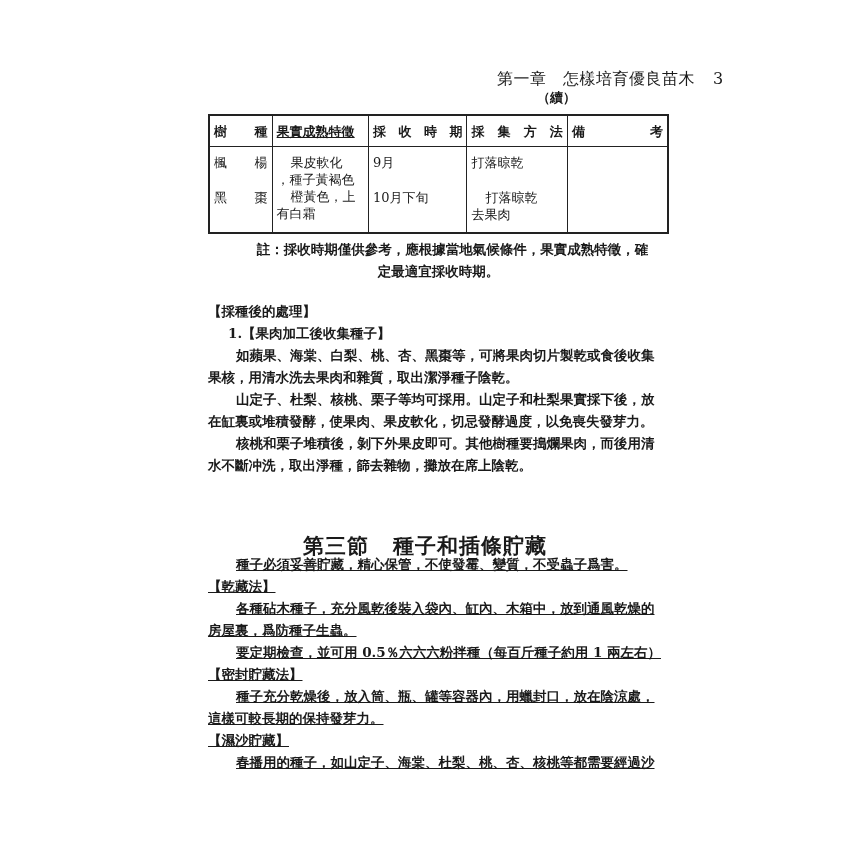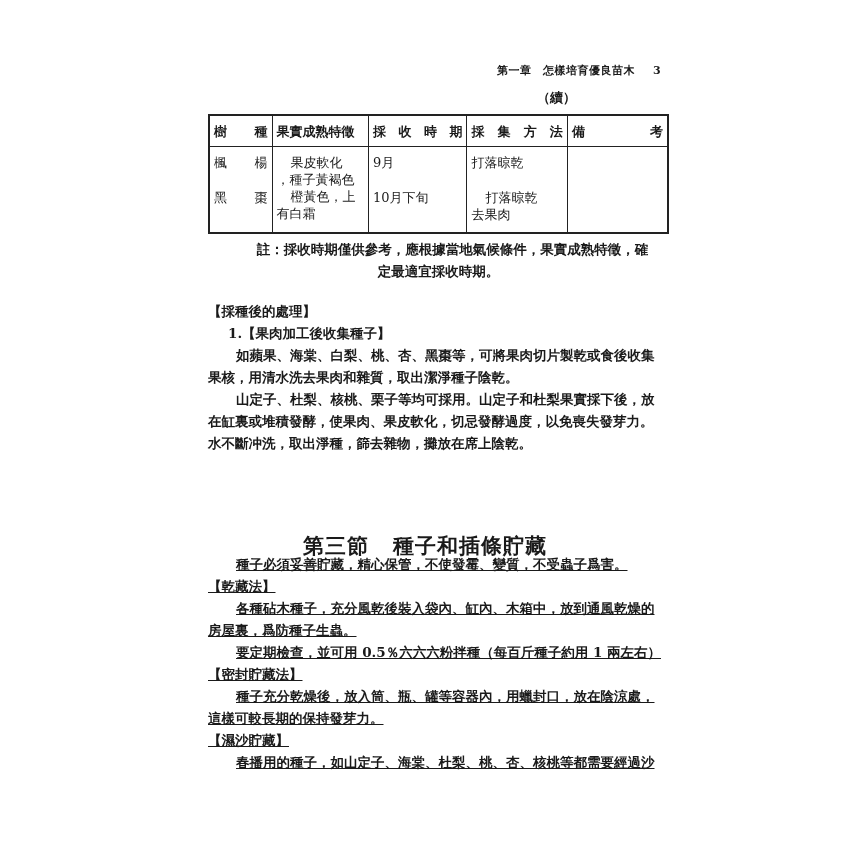--- a/index.html
+++ b/index.html
@@ -1,27 +1,27 @@
 <!DOCTYPE html>
 <html><head>
 <meta charset="utf-8">
 <style>
   html, body { margin:0; padding:0; }
   body { width:850px; height:850px; background:#ffffff; position:relative; overflow:hidden;
          font-family: "DejaVu Serif", "Liberation Serif", serif; color:#1a1a1a; }
   .abs { position:absolute; }
-  .hdr { left:497px; top:63px; font-size:11px; font-weight:bold; letter-spacing:0.5px; white-space:nowrap; }
+  .hdr { left:497px; top:69px; font-size:16px; font-weight:normal; letter-spacing:0.5px; white-space:nowrap; }
   .hdr .pg { margin-left:18px; }
   .cont { left:537px; top:89px; font-size:13px; font-weight:bold; }
   table.t { position:absolute; left:208px; top:114px; width:461px; border-collapse:collapse;
             border:2px solid #222; font-size:13px; }
   table.t td, table.t th { border:1px solid #222; vertical-align:top; padding:0 4px; line-height:17px; font-weight:normal; text-align:left; }
   table.t th { height:30px; vertical-align:middle; font-weight:bold; }
   table.t tr.hd th { border-bottom:1.5px solid #222; }
-  .c1 { width:54px; } .c2 { width:88px; } .c3 { width:90px; } .c4 { width:92px; } .c5 { width:92px; }
+  .c1 { width:54px; } .c2 { width:88px;text-decoration:underline; } .c3 { width:90px; } .c4 { width:92px; } .c5 { width:92px; }
   .spread { display:flex; justify-content:space-between; }
   .body-cell { padding-top:7px !important; height:78px; }
   .ind { padding-left:14px; }
   .p { position:absolute; left:208px; width:461px; font-size:13.5px; line-height:22px; font-weight:bold; }
   .p .first { text-indent:28px; display:block; }
   .sec { position:absolute; left:0; width:850px; top:508px; text-align:center;
          font-family:"DejaVu Sans", "Liberation Sans", sans-serif; font-size:21px; font-weight:bold; letter-spacing:1px;margin-top:24px; }
   .sec .gap { display:inline-block; width:24px; }
 </style>
 </head>
@@ -104,20 +104,21 @@
   <span>定最適宜採收時期。</span>
 </div>
 
 <div class="p" style="top:300px;">
   <div>【採種後的處理】</div>
   <div style="padding-left:20px">1.【果肉加工後收集種子】</div>
   <span class="first">如蘋果、海棠、白梨、桃、杏、黑棗等，可將果肉切片製乾或食後收集</span>
   <span style="display:block">果核，用清水洗去果肉和雜質，取出潔淨種子陰乾。</span>
   <span class="first">山定子、杜梨、核桃、栗子等均可採用。山定子和杜梨果實採下後，放</span>
   <span style="display:block">在缸裏或堆積發酵，使果肉、果皮軟化，切忌發酵過度，以免喪失發芽力。</span>
+  <span class="first">核桃和栗子堆積後，剝下外果皮即可。其他樹種要搗爛果肉，而後用清</span>
   <span style="display:block">水不斷冲洗，取出淨種，篩去雜物，攤放在席上陰乾。</span>
 </div>
 
 <div class="sec">
   <span>第三節</span><span class="gap"></span><span>種子和插條貯藏</span>
 </div>
 
 <div class="p" style="top:553px;text-decoration:underline;">
   <span class="first">種子必須妥善貯藏，精心保管，不使發霉、變質，不受蟲子爲害。</span>
   <div>【乾藏法】</div>

